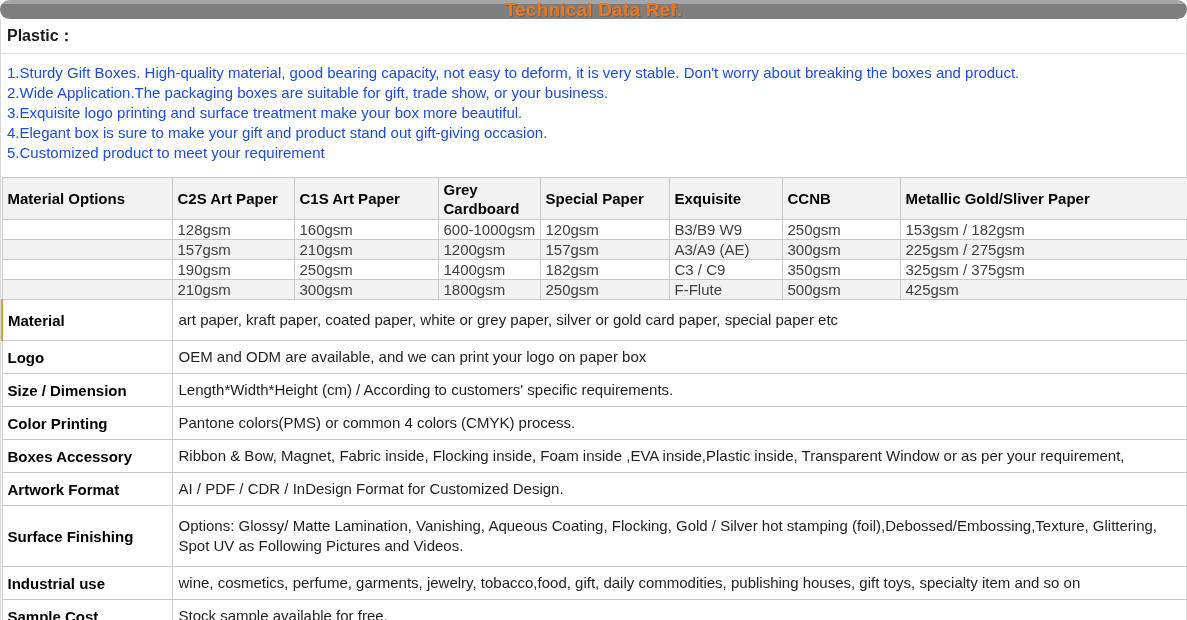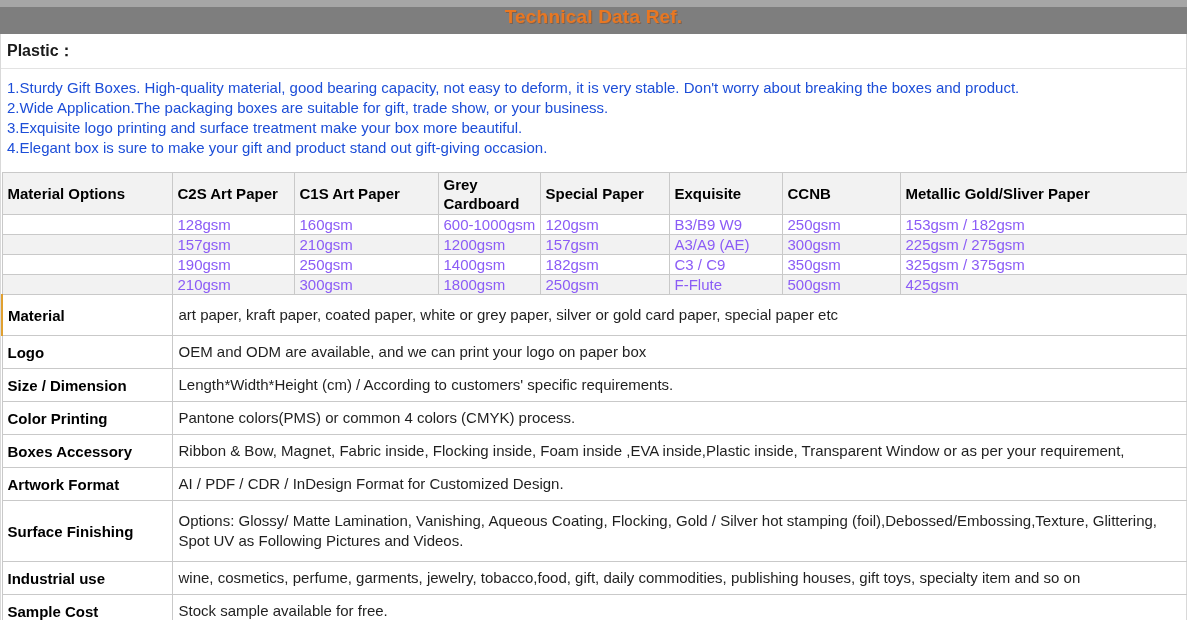--- a/index.html
+++ b/index.html
@@ -6,25 +6,26 @@
   html, body { background: #ffffff; }
   body {
     width: 1187px;
     height: 620px;
     font-family: "Liberation Sans", "DejaVu Sans", sans-serif;
     color: #222222;
     overflow: hidden;
   }
   
   .title-bar {
-    height: 34px;
+    height: 19px;
     background: linear-gradient(to bottom, #a6a6a6 0%, #a6a6a6 20%, #7e7e7e 22%, #7e7e7e 100%);
     display: flex;
     align-items: center;
     justify-content: center;
+    border-radius: 11px;
   }
   .title-bar h1 {
     font-size: 19px;
     font-weight: bold;
     color: #e87722;
     text-shadow: 1px 1px 0 rgba(120,50,0,0.35);
     letter-spacing: 0.2px;
   }
   
   .content-frame {
@@ -64,21 +65,21 @@
   }
   table.spec thead th {
     background: #f2f2f2;
     font-weight: bold;
     color: #000;
     height: 42px;
     line-height: 19px;
   }
   tbody[data-name="materials-body"] td {
     height: 20px;
-    color: #8b5cf6;
+    color: #404040;
     white-space: nowrap;
   }
   tbody[data-name="materials-body"] tr:nth-child(even) td {
     background: #f2f2f2;
   }
   tbody[data-name="spec-body"] td.spec-label {
     font-weight: bold;
     color: #000000;
     padding: 7px 5px;
   }
@@ -99,20 +100,21 @@
   <h1 data-name="page-title">Technical Data Ref.</h1>
 </div>
 
 <div class="content-frame" data-name="content-frame">
   <div class="feature-heading" data-name="feature-heading">Plastic：</div>
   <div class="feature-list" data-name="feature-list">
       <div class="feature-item" data-name="feature-item-1">1.Sturdy Gift Boxes. High-quality material, good bearing capacity, not easy to deform, it is very stable. Don't worry about breaking the boxes and product.</div>
       <div class="feature-item" data-name="feature-item-2">2.Wide Application.The packaging boxes are suitable for gift, trade show, or your business.</div>
       <div class="feature-item" data-name="feature-item-3">3.Exquisite logo printing and surface treatment make your box more beautiful.</div>
       <div class="feature-item" data-name="feature-item-4">4.Elegant box is sure to make your gift and product stand out gift-giving occasion.</div>
+      <div class="feature-item" data-name="feature-item-5">5.Customized product to meet your requirement</div>
     </div>
 
   <table class="spec" data-name="technical-data-table">
     <colgroup data-name="column-widths">
         <col style="width: 170px;">
         <col style="width: 122px;">
         <col style="width: 144px;">
         <col style="width: 102px;">
         <col style="width: 129px;">
         <col style="width: 113px;">

